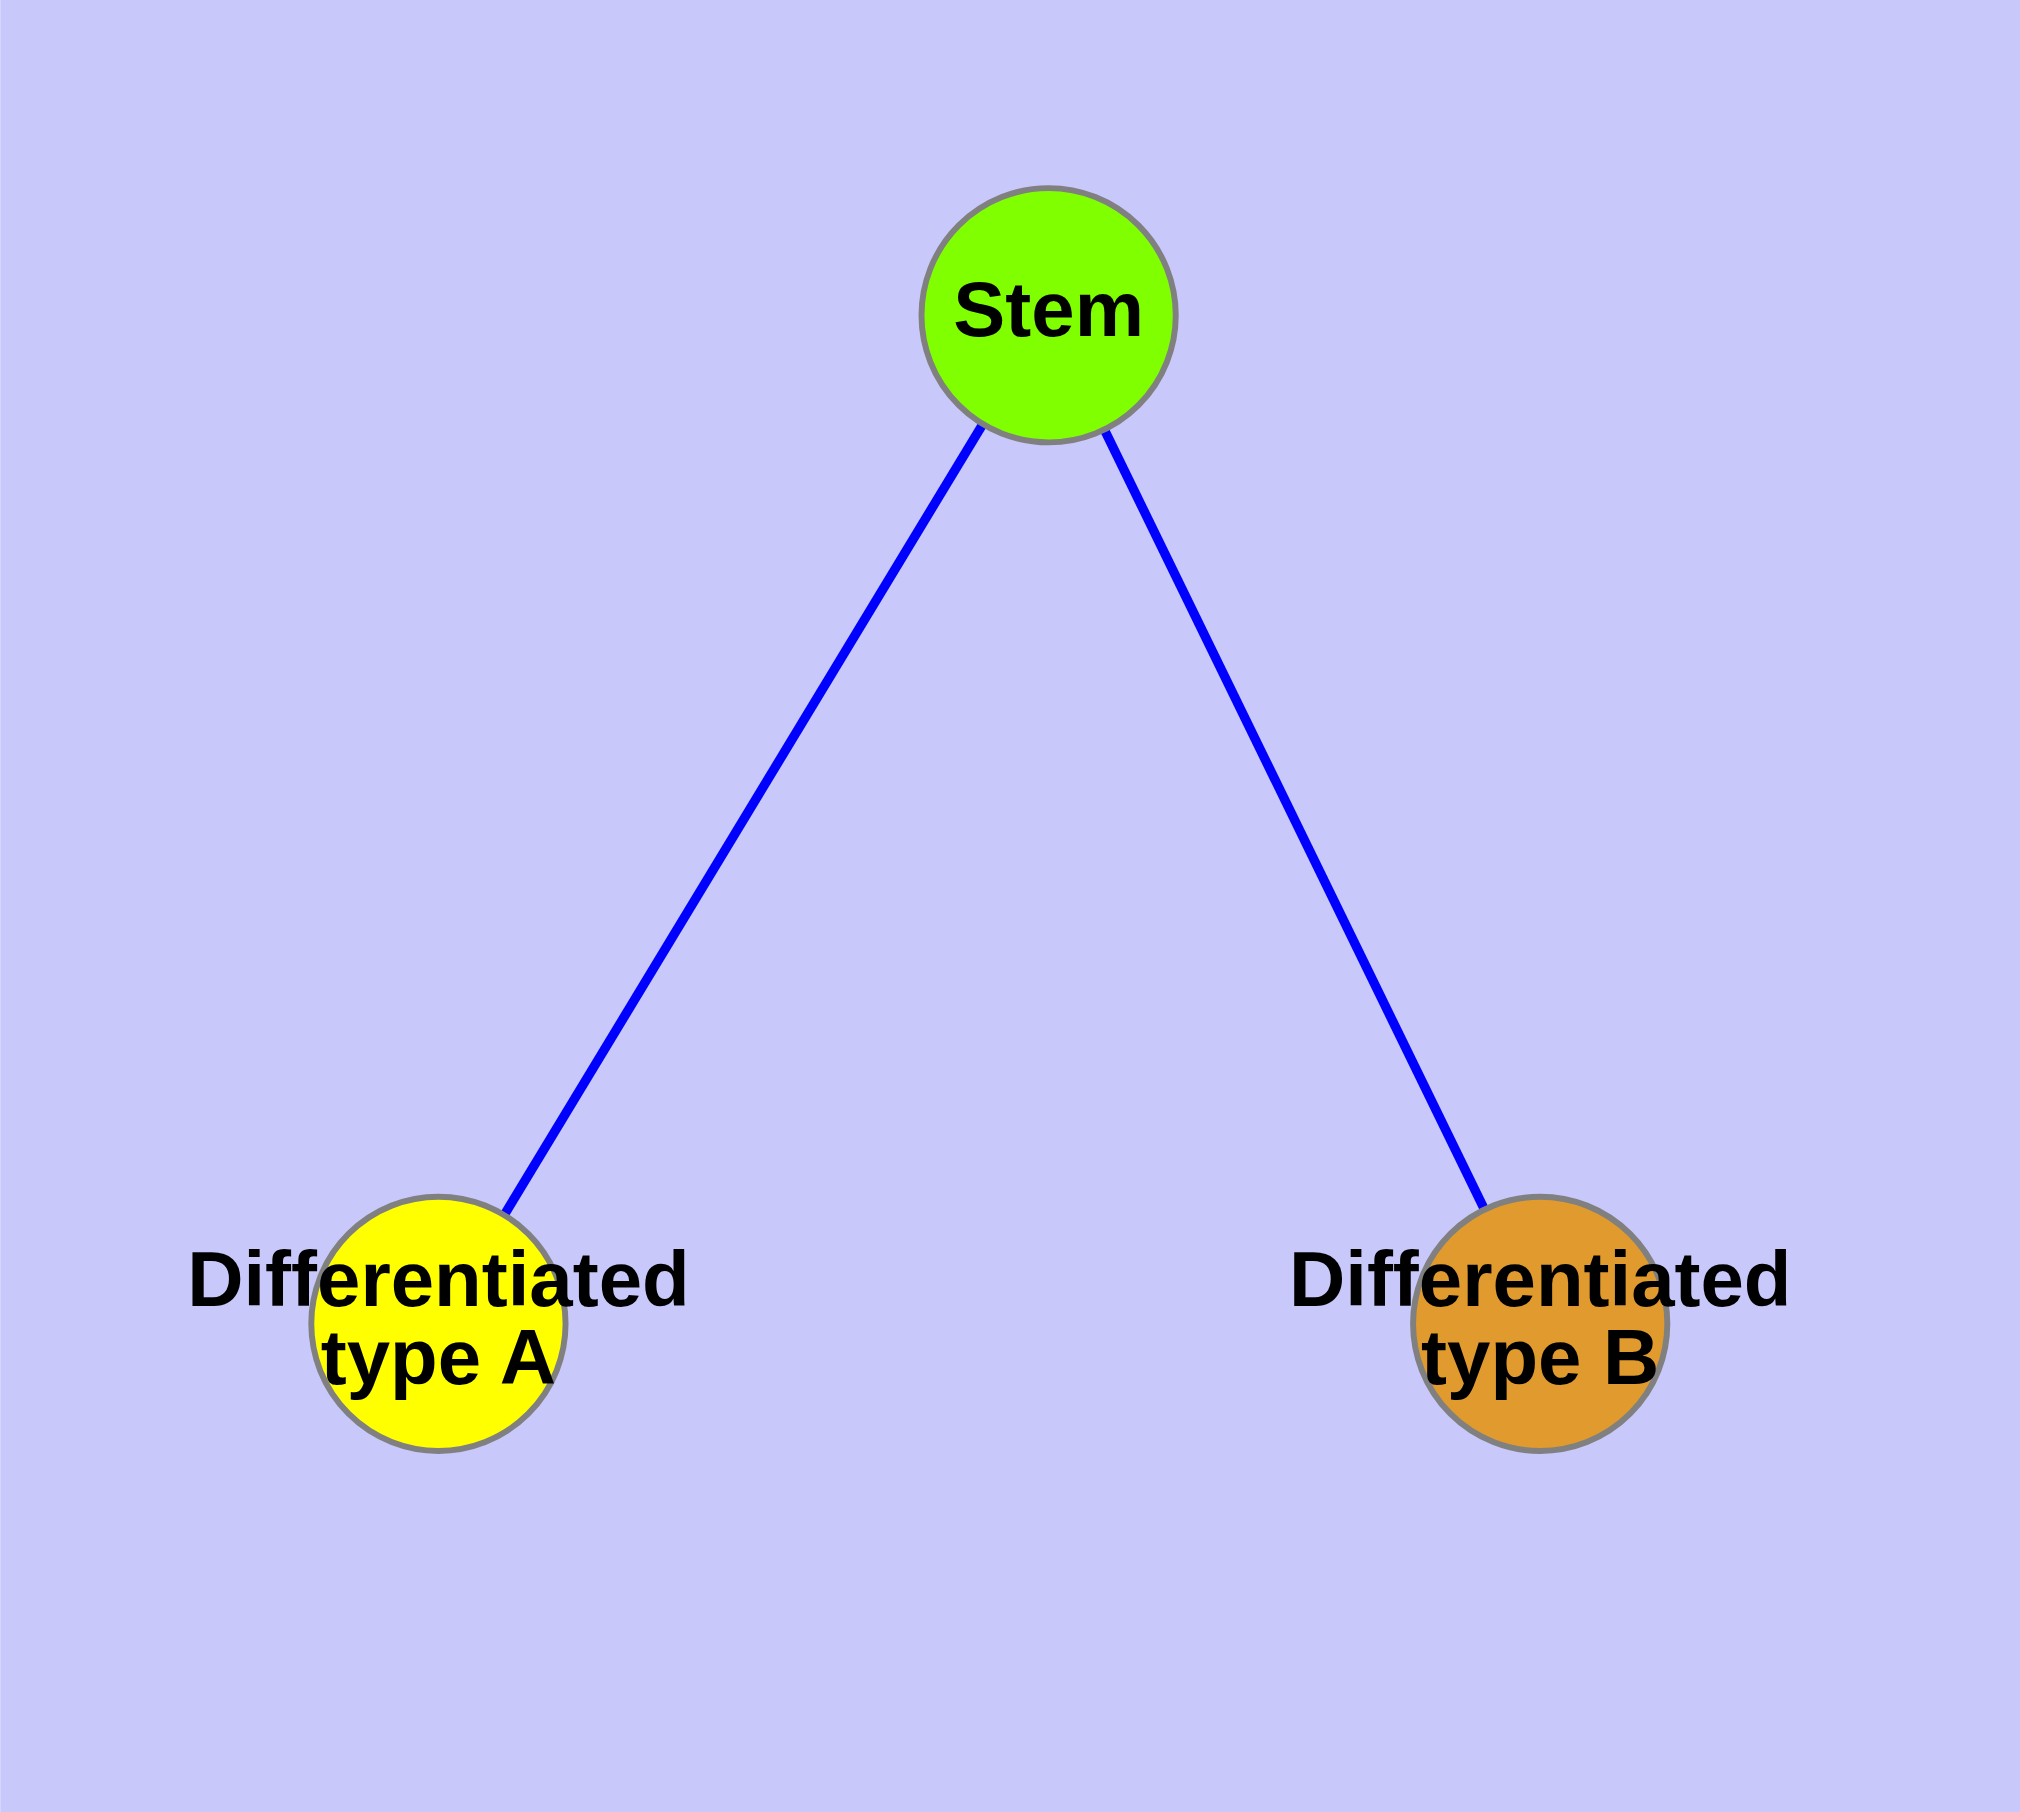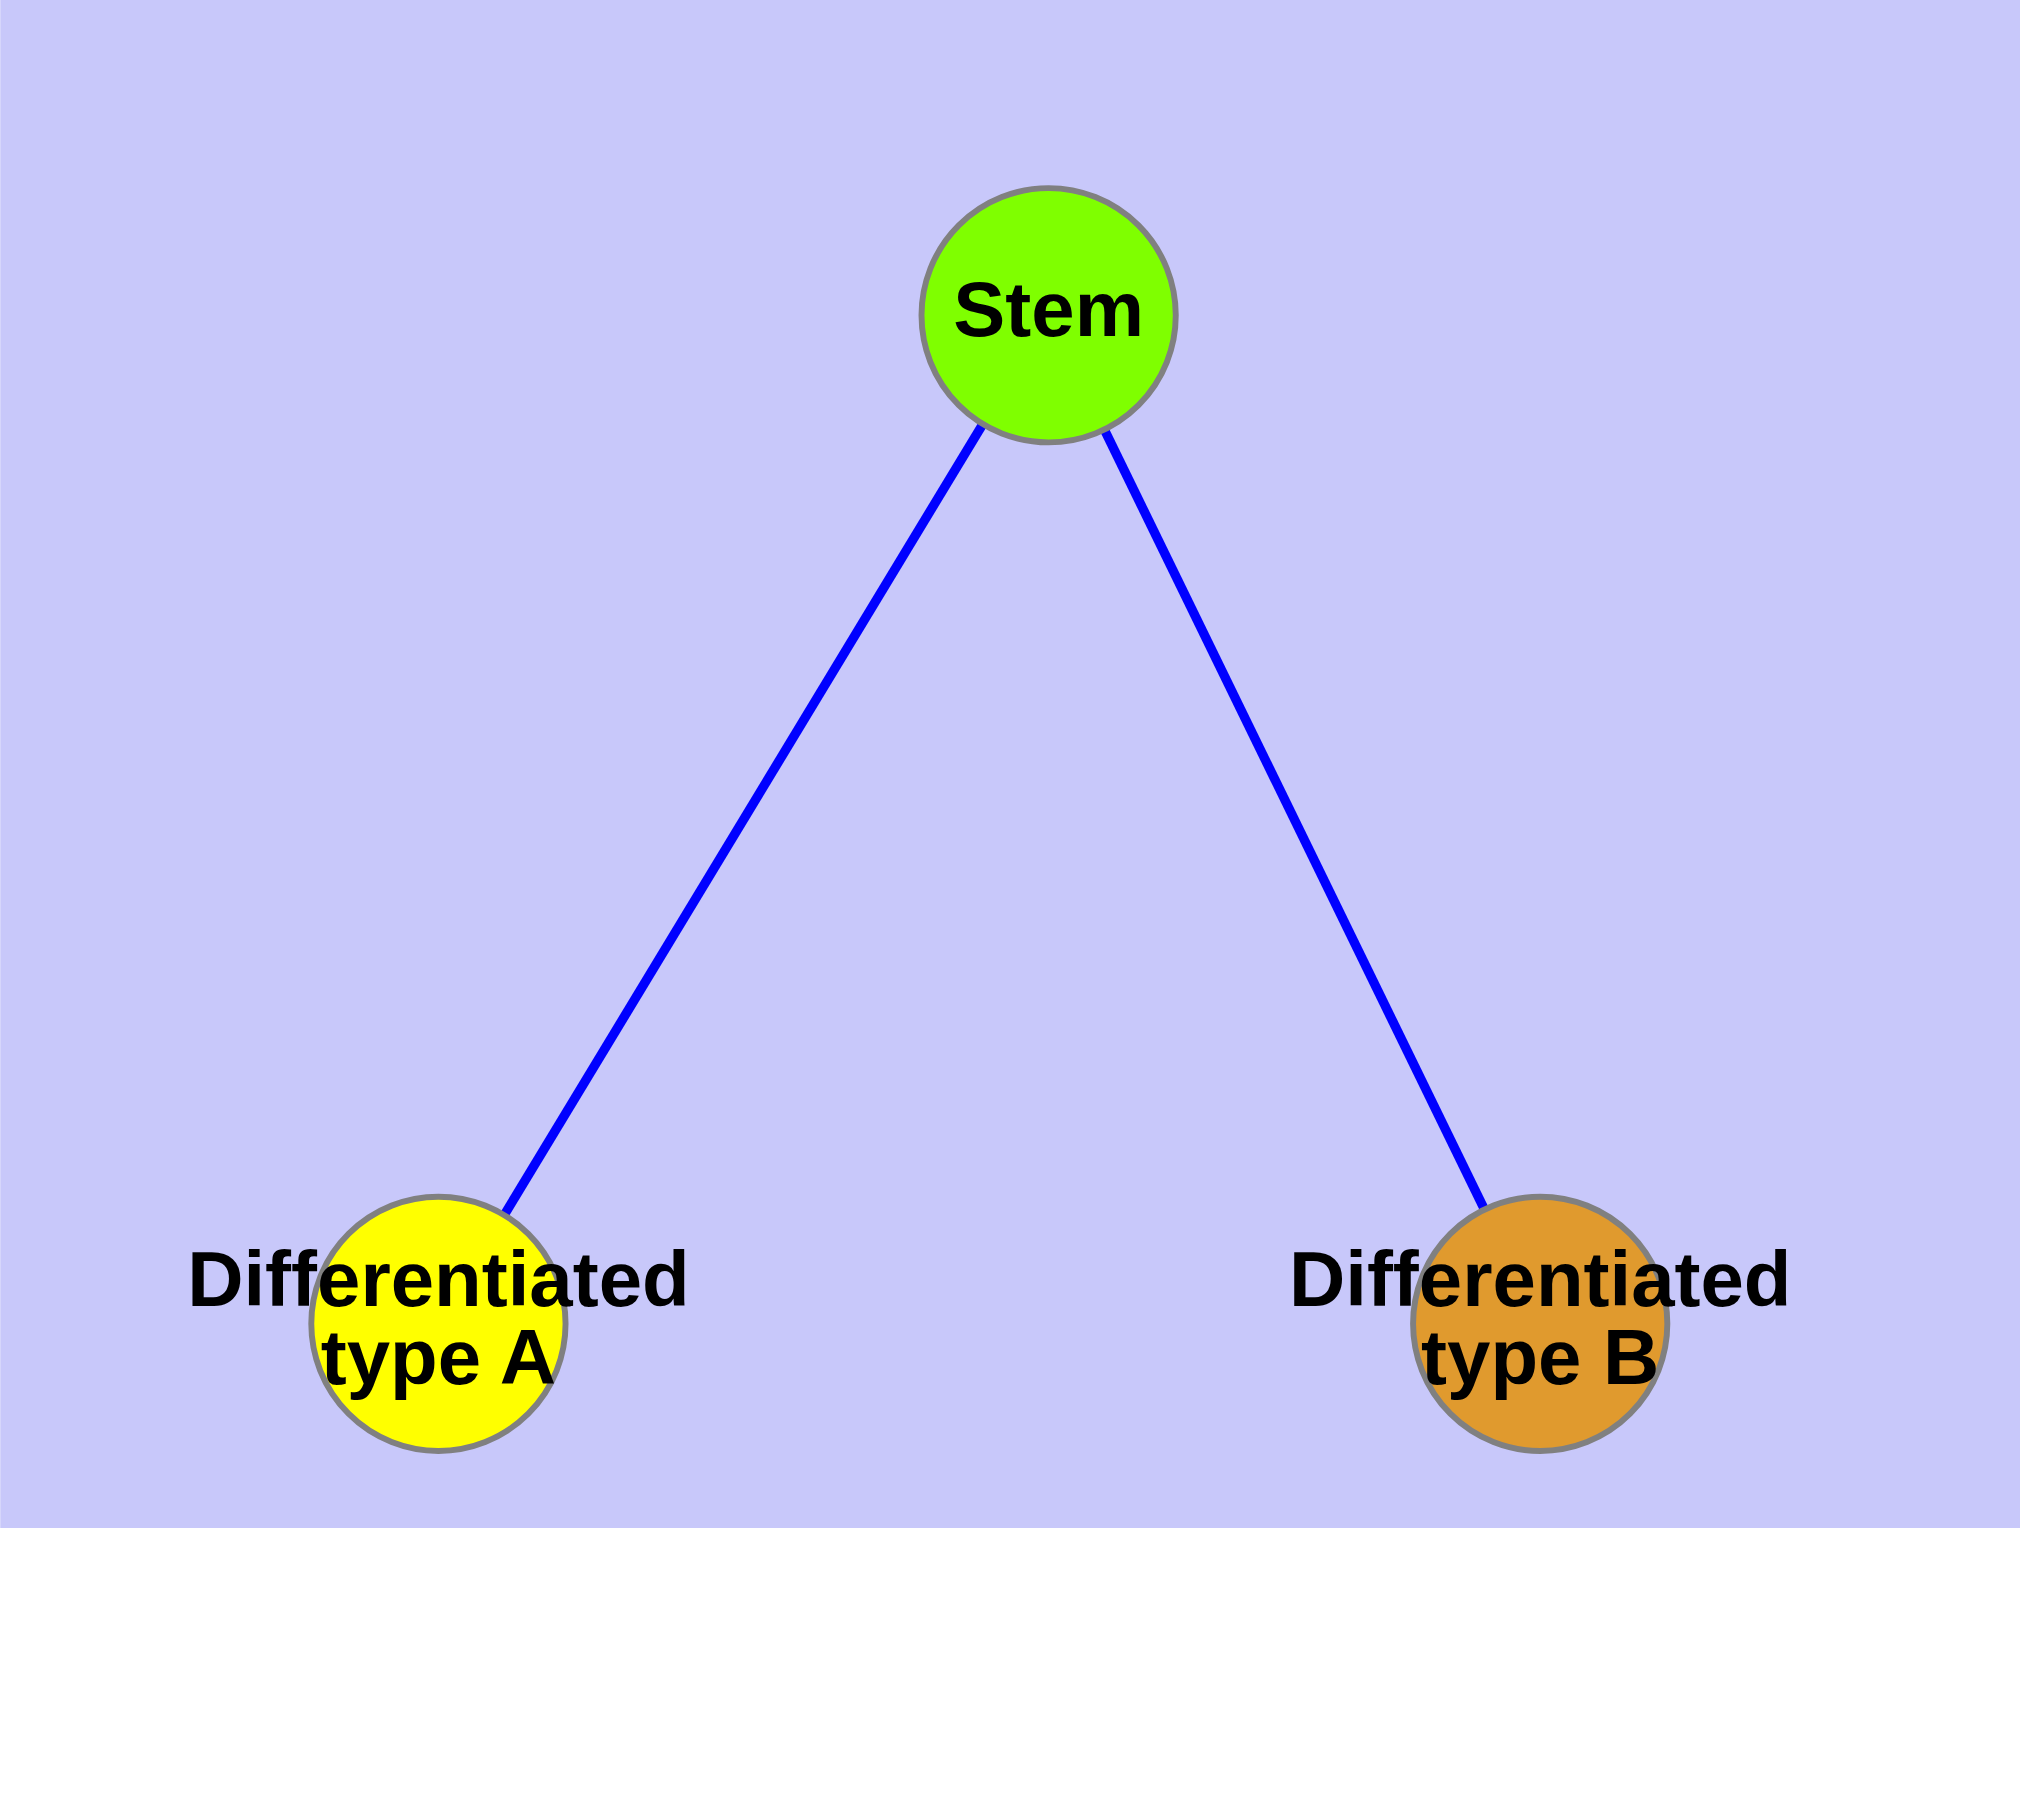--- a/index.html
+++ b/index.html
@@ -31,21 +31,21 @@
     font-size: 92px;
     fill: #000000;
     text-anchor: middle;
     dominant-baseline: middle;
     paint-order: normal;
   }
 </style>
 </head>
 <body>
 
-<div id="canvas" style="width: 2021px; height: 1528px;">
+<div id="canvas" style="width: 2021px; height: 1812px;">
   <svg id="graph-svg" viewBox="0 0 2384 2138" xmlns="http://www.w3.org/2000/svg" style="width: 2021px; height: 1812px;">
 
     <rect id="bg-rect" x="0" y="0" width="2384" height="2138" fill="#c8c8fa"></rect>
 
     <g id="edges-layer">
         <line x1="1237" y1="372" x2="517" y2="1562" stroke="#0000ff" stroke-width="11" stroke-linecap="butt"></line>
         <line x1="1237" y1="372" x2="1817" y2="1562" stroke="#0000ff" stroke-width="11" stroke-linecap="butt"></line>
       </g>
     <g id="nodes-layer">
         <circle cx="1237" cy="372" r="150" fill="#7fff00" stroke="#808080" stroke-width="7"></circle>

